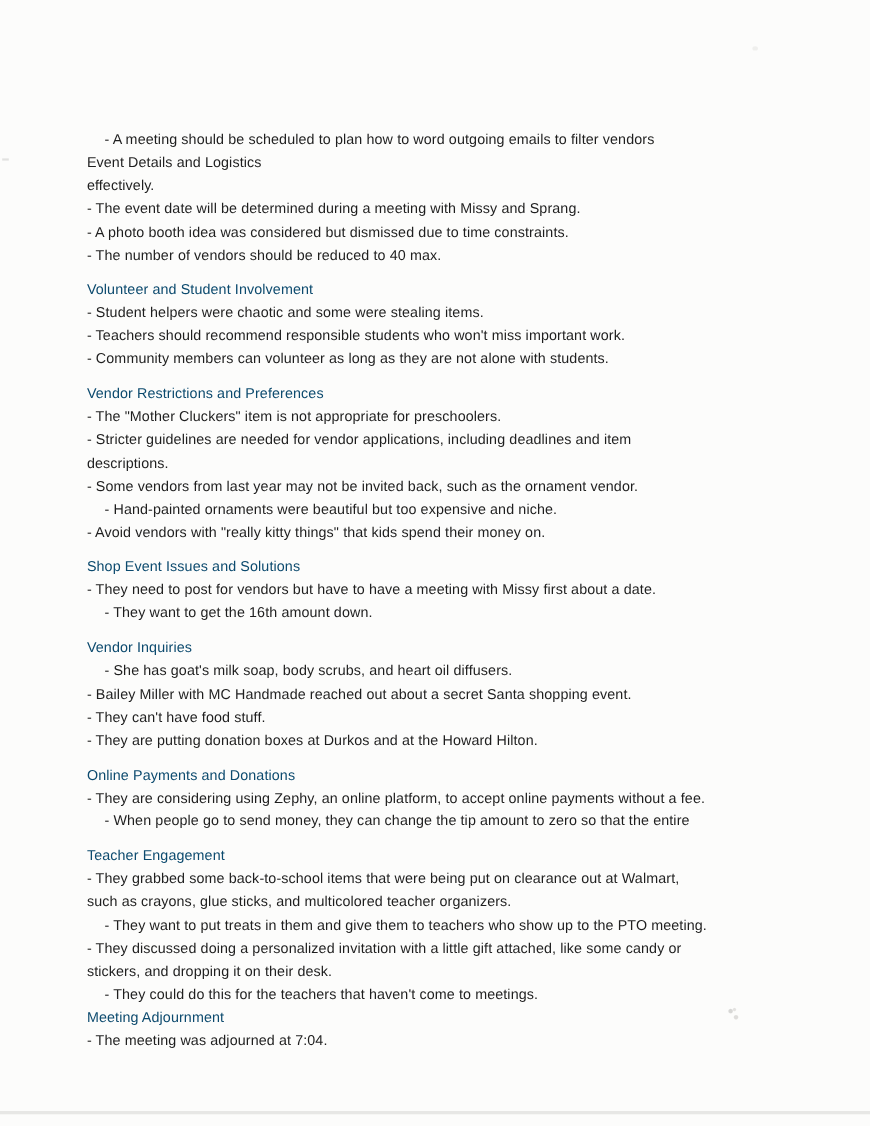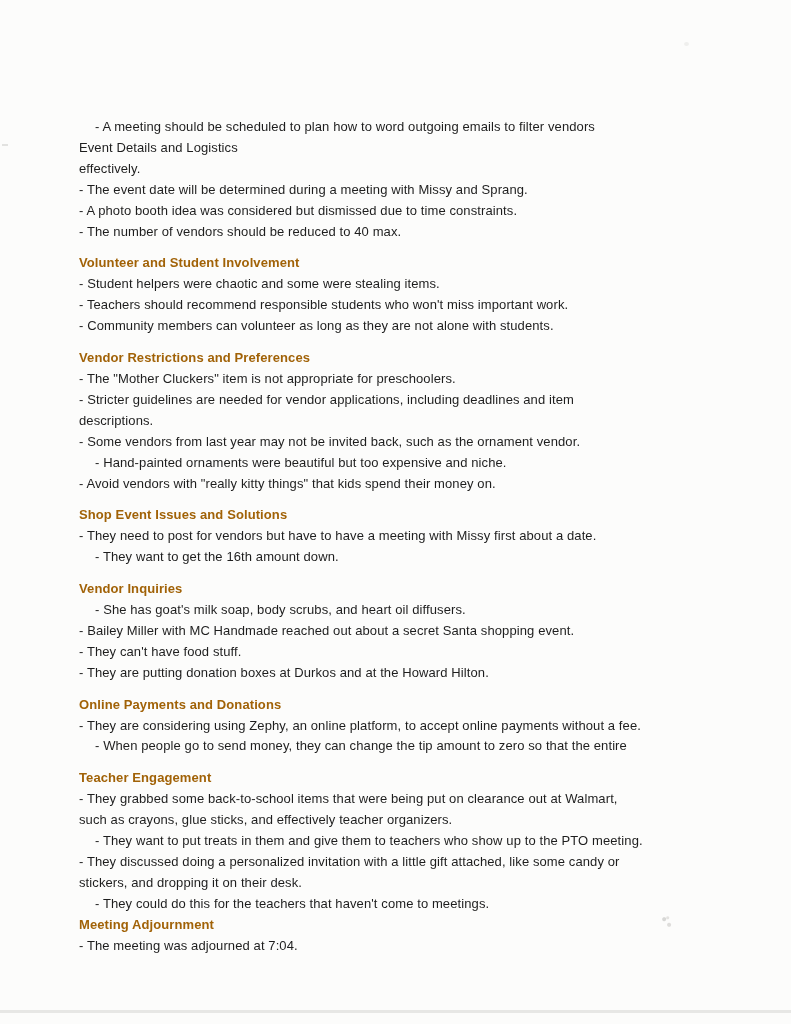--- a/index.html
+++ b/index.html
@@ -22,23 +22,23 @@
     top: 85px;
     width: 668px;
     font-size: 13px;
     line-height: 20.9px;
     letter-spacing: 0.1px;
     margin-top: 32px;
   }
   .section { margin: 0; }
   .section.gap { margin-top: 11px; }
   .heading {
-    font-weight: bold;
+    font-weight: normal;
     white-space: pre;
-    color: #a16207;
+    color: #0c4a6e;
   }
   .line {
     white-space: pre;
     color: #1e1e1e;
   }
   .line.sub { padding-left: 16px; }
   
   .scan-bottom-line {
     position: absolute;
     left: 0;
@@ -117,21 +117,21 @@
         <div class="line">- They are putting donation boxes at Durkos and at the Howard Hilton.</div>
       </div>
       <div class="section gap">
         <div class="heading">Online Payments and Donations</div>
         <div class="line">- They are considering using Zephy, an online platform, to accept online payments without a fee.</div>
         <div class="line sub">- When people go to send money, they can change the tip amount to zero so that the entire</div>
       </div>
       <div class="section gap">
         <div class="heading">Teacher Engagement</div>
         <div class="line">- They grabbed some back-to-school items that were being put on clearance out at Walmart,</div>
-        <div class="line">such as crayons, glue sticks, and effectively teacher organizers.</div>
+        <div class="line">such as crayons, glue sticks, and multicolored teacher organizers.</div>
         <div class="line sub">- They want to put treats in them and give them to teachers who show up to the PTO meeting.</div>
         <div class="line">- They discussed doing a personalized invitation with a little gift attached, like some candy or</div>
         <div class="line">stickers, and dropping it on their desk.</div>
         <div class="line sub">- They could do this for the teachers that haven't come to meetings.</div>
       </div>
       <div class="section">
         <div class="heading">Meeting Adjournment</div>
         <div class="line">- The meeting was adjourned at 7:04.</div>
       </div>
     </div>

